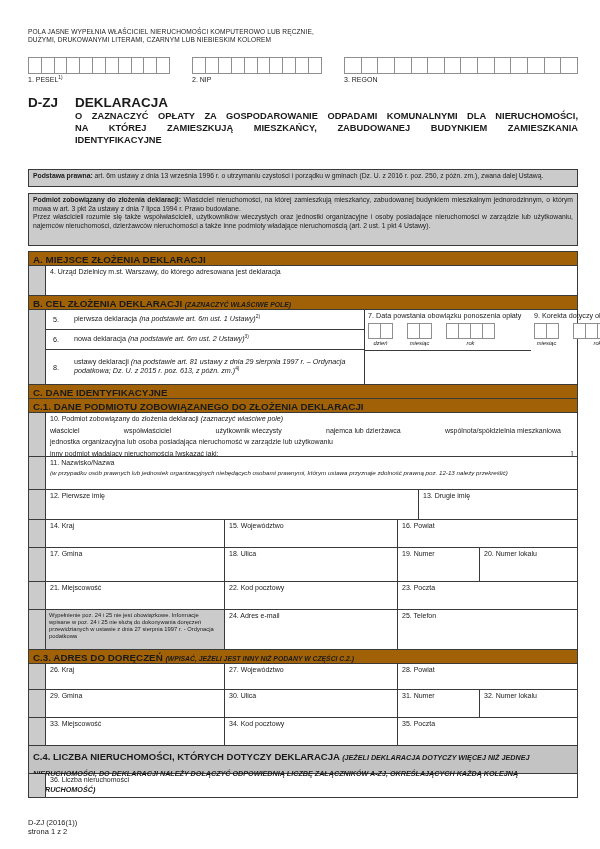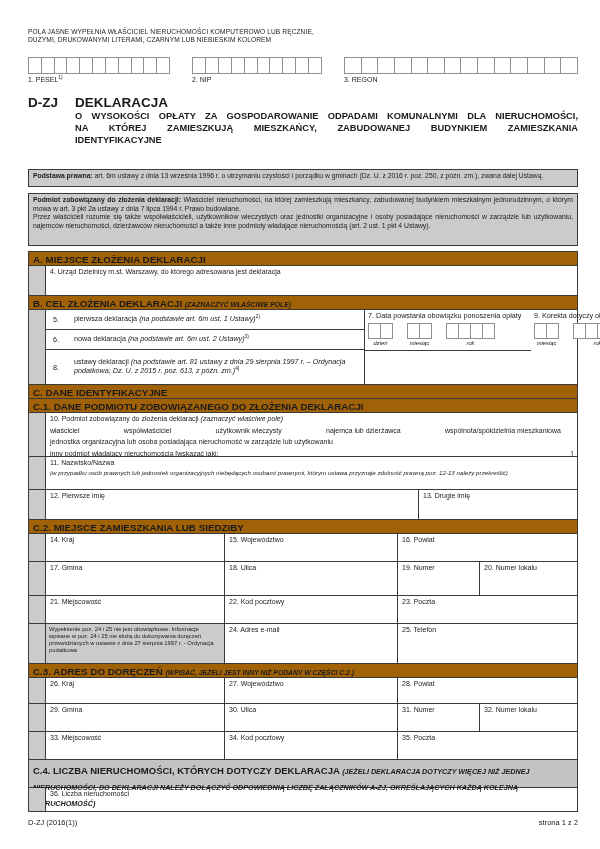--- a/index.html
+++ b/index.html
@@ -72,21 +72,21 @@
   
   .optline1 { display:flex; justify-content:space-between; padding-right:12px; margin-top:3px; }
   .optline { margin-top:3px; }
   .opt3 { display:flex; align-items:flex-end; margin-top:3px; }
   .dotfill { flex:1; border-bottom:1px dotted #444; height:6px; margin:0 2px; }
 
   .note-small { font-size:6.2px; font-style:italic; line-height:7.4px; margin-top:1px; }
   .graynote { background:#cbcbcb; font-size:5.8px; line-height:7px; padding:2px 3px; }
 
   
-  .footer { display:flex; justify-content:space-between; margin-top:6px; font-size:7.5px; }
+  .footer { display:flex; justify-content:space-between; margin-top:20px; font-size:7.5px;flex-direction:column; }
 </style>
 </head>
 <body>
 
 <div class="sheet">
 
   <div class="top-note">
     <div>POLA JASNE WYPEŁNIA WŁAŚCICIEL NIERUCHOMOŚCI KOMPUTEROWO LUB RĘCZNIE,</div>
     <div>DUŻYMI, DRUKOWANYMI LITERAMI, CZARNYM LUB NIEBIESKIM KOLOREM</div>
   </div>
@@ -141,21 +141,21 @@
           <span class="box"></span>
         </div>
       <div class="id-label">3. REGON</div>
     </div>
   </div>
 
   <div class="title-block">
     <div class="title-code">D-ZJ</div>
     <div class="title-main">
       <div class="title-heading">DEKLARACJA</div>
-      <div class="title-line tj">O WYSOKOŚCI OPŁATY ZA GOSPODAROWANIE ODPADAMI KOMUNALNYMI DLA NIERUCHOMOŚCI,</div>
+      <div class="title-line tj">O ZAZNACZYĆ OPŁATY ZA GOSPODAROWANIE ODPADAMI KOMUNALNYMI DLA NIERUCHOMOŚCI,</div>
       <div class="title-line tj">NA KTÓREJ ZAMIESZKUJĄ MIESZKAŃCY, ZABUDOWANEJ BUDYNKIEM ZAMIESZKANIA</div>
       <div class="title-line">IDENTYFIKACYJNE</div>
     </div>
   </div>
 
   <div class="info-box legal">
     <b>Podstawa prawna:</b><span> art. 6m ustawy z dnia 13 września 1996 r. o utrzymaniu czystości i porządku w gminach (Dz. U. z 2016 r. poz. 250, z późn. zm.), zwana dalej Ustawą.</span>
   </div>
 
   <div class="info-box entity">
@@ -275,21 +275,20 @@
   <div class="sec" style="height:31px">
     <div class="graycol"></div>
     <div class="cell vline" style="width:373px">
       <span class="cl">12. Pierwsze imię</span>
     </div>
     <div class="cell grow">
       <span class="cl">13. Drugie imię</span>
     </div>
   </div>
 
-  <div class="hdr">C.2. MIEJSCE ZAMIESZKANIA LUB SIEDZIBY</div>
   <div class="sec" style="height:29px">
     <div class="graycol"></div>
     <div class="cell vline" style="width:179px">
         <span class="cl">14. Kraj</span>
       </div>
     <div class="cell vline" style="width:173px">
         <span class="cl">15. Województwo</span>
       </div>
     <div class="cell grow">
         <span class="cl">16. Powiat</span>

